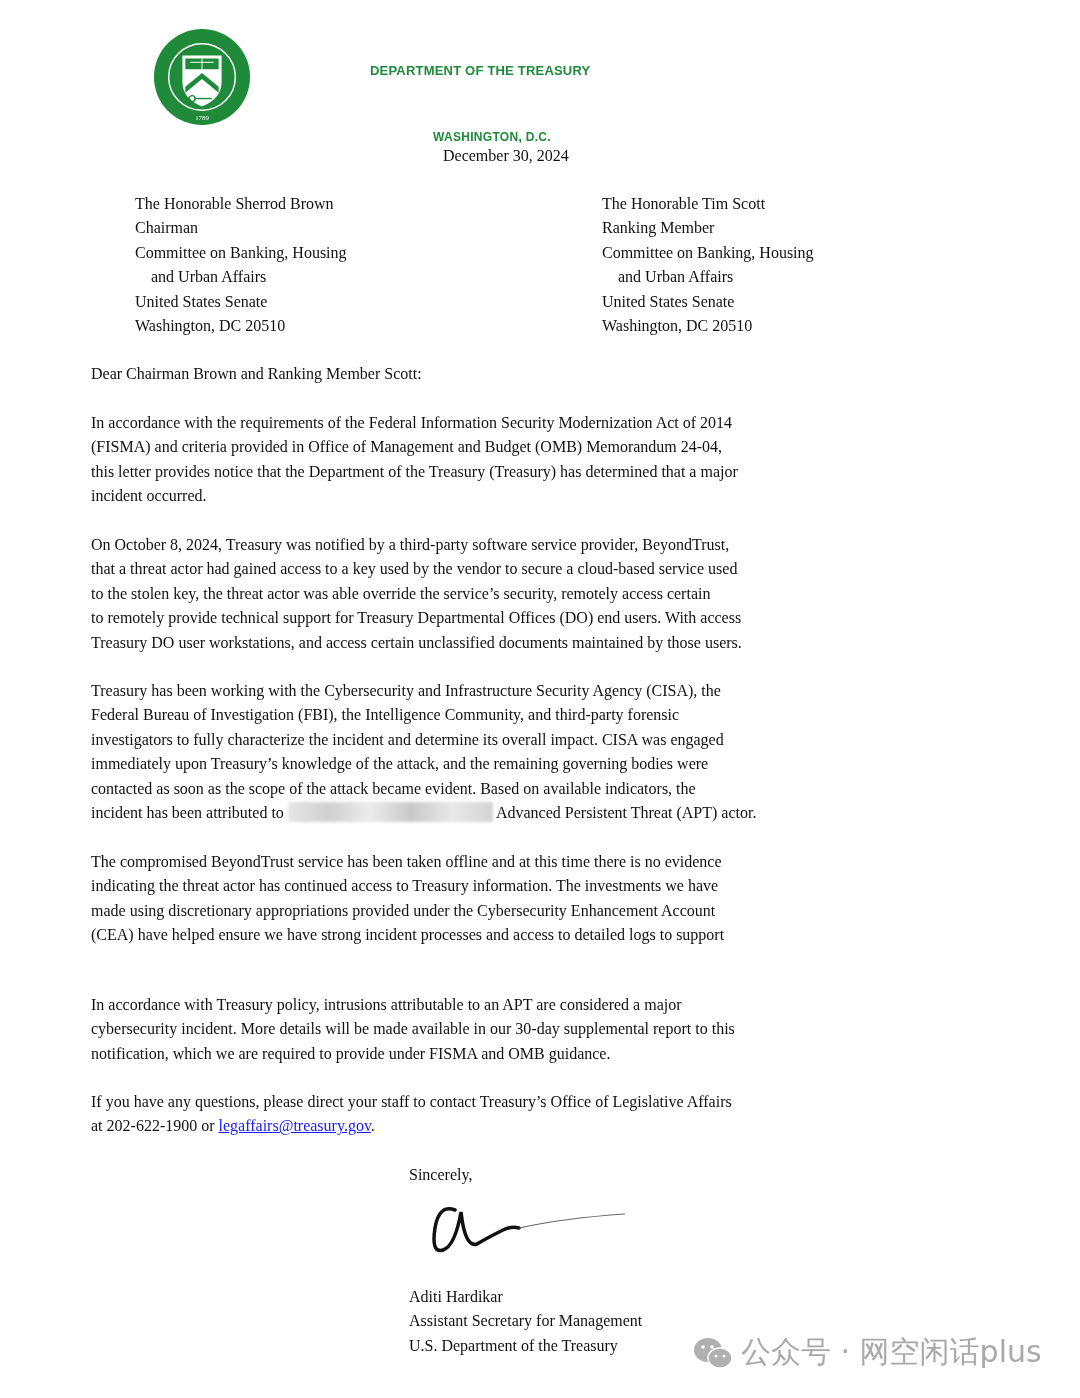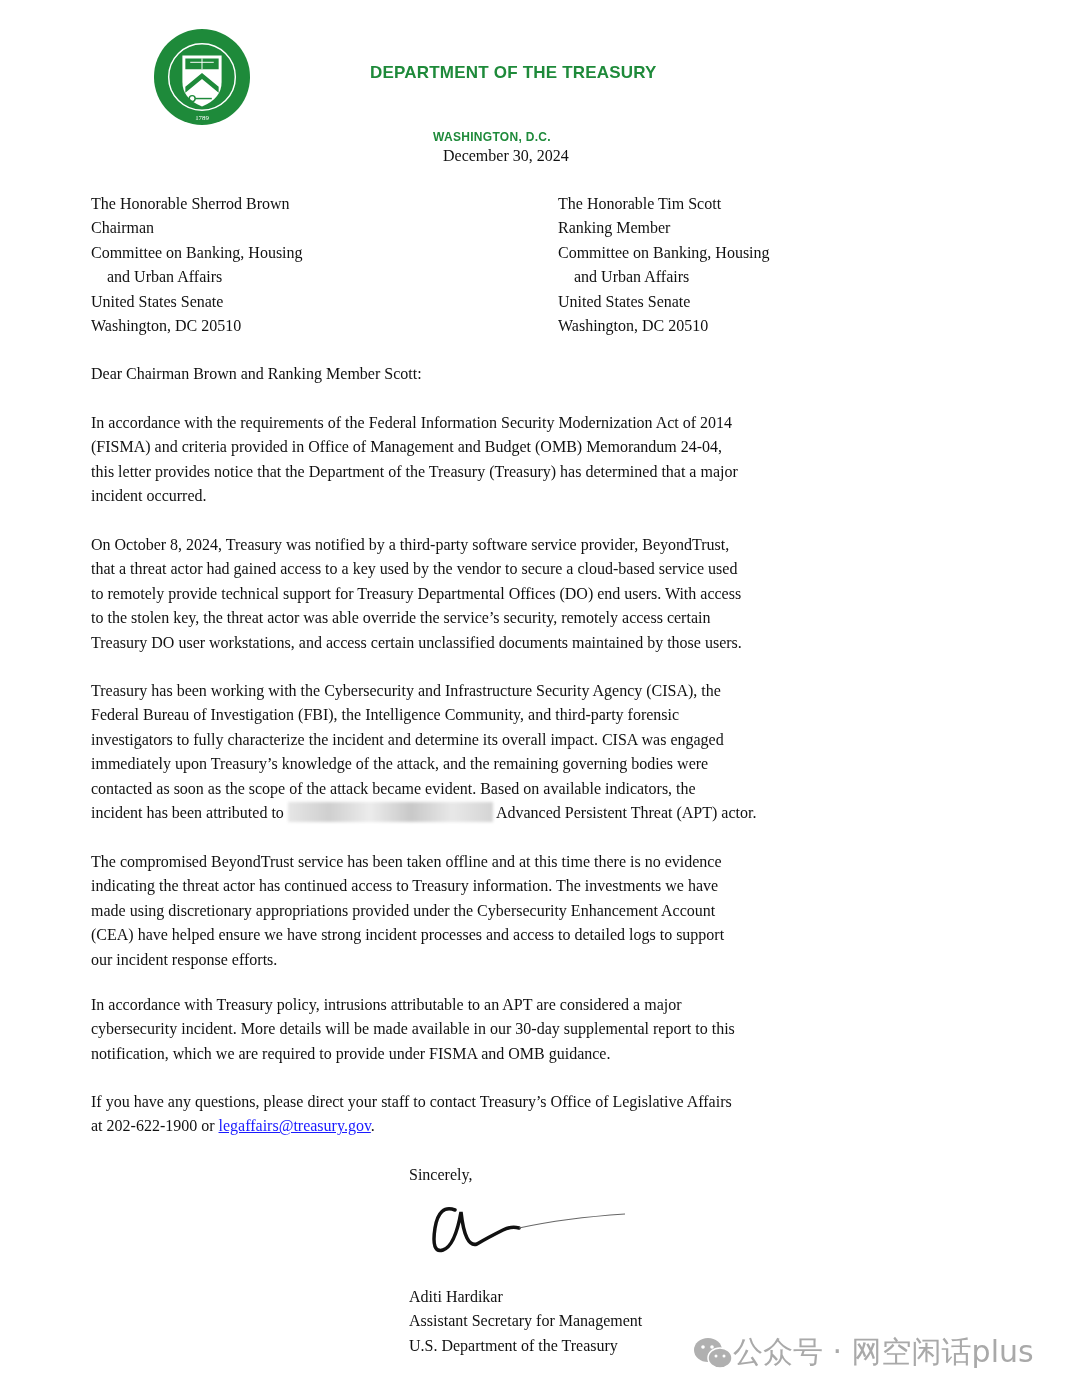--- a/index.html
+++ b/index.html
@@ -1,30 +1,30 @@
 <!DOCTYPE html>
 <html><head>
 <meta charset="utf-8">
 <style>
   html, body { margin:0; padding:0; background:#ffffff; }
   body { width:1080px; height:1398px; position:relative; overflow:hidden; font-family:"Liberation Serif", serif; color:#111; }
   .seal { position:absolute; left:153px; top:28px; width:98px; height:98px; }
-  .lh-title { position:absolute; left:370px; top:63px; font-family:"Liberation Sans", sans-serif; font-weight:bold; color:#1e8a3a; font-size:17px; letter-spacing:0.2px; }
+  .lh-title { position:absolute; left:370px; top:63px; font-family:"Liberation Sans", sans-serif; font-weight:bold; color:#1e8a3a; font-size:13px; letter-spacing:0.2px; }
   .lh-sub { position:absolute; left:433px; top:82px; font-family:"Liberation Sans", sans-serif; font-weight:bold; color:#1e8a3a; font-size:12px; letter-spacing:0.3px;margin-top:48px; }
   .t { position:absolute; font-size:16px; line-height:24.4px; white-space:nowrap; }
   .date { left:443px; top:144px; }
   .addr { top:192px; }
-  .addr div { height:24.4px; }
+  .addr div { height:24.4px;margin-left:44px; }
   .addr .ind { padding-left:16px; }
   .p { position:absolute; left:91px; font-size:16px; line-height:24.4px; }
   .p div { white-space:nowrap; height:24.4px; }
   .blur { display:inline-block; width:205px; height:20px; vertical-align:-4px; background:linear-gradient(90deg,#e6e6e6,#cfcfcf 20%,#ececec 40%,#c8c8c8 60%,#e8e8e8 80%,#d4d4d4); filter:blur(1.5px); }
   a.mail { color:#1a1aff; }
   .sig { position:absolute; left:425px; top:1198px; width:210px; height:65px; }
-  .wm { position:absolute; left:693px; top:1332px; font-family:"DejaVu Sans", sans-serif; font-size:30px; color:#a9a9a9; white-space:nowrap; display:flex; align-items:center; }
+  .wm { position:absolute; left:693px; top:1332px; font-family:"DejaVu Sans", sans-serif; font-size:30px; color:#a9a9a9; white-space:nowrap; display:flex; align-items:center; gap:8px; }
   .wm-icon { width:40px; height:34px; }
 </style>
 </head>
 <body>
 
 <svg class="seal" viewBox="0 0 100 100">
   <circle cx="50" cy="50" r="49" fill="#1e8a3a"></circle>
   <circle cx="50" cy="50" r="34" fill="none" stroke="#fff" stroke-width="1.5"></circle>
   <path d="M30 28 L70 28 L70 55 Q70 72 50 80 Q30 72 30 55 Z" fill="#fff"></path>
   <path d="M33 31 L67 31 L67 42 L33 42 Z" fill="#1e8a3a"></path>
@@ -64,40 +64,39 @@
 <div class="p" style="top:411px">
   <div>In accordance with the requirements of the Federal Information Security Modernization Act of 2014</div>
     <div>(FISMA) and criteria provided in Office of Management and Budget (OMB) Memorandum 24-04,</div>
     <div>this letter provides notice that the Department of the Treasury (Treasury) has determined that a major</div>
     <div>incident occurred.</div>
 </div>
 
 <div class="p" style="top:533px">
   <div>On October 8, 2024, Treasury was notified by a third-party software service provider, BeyondTrust,</div>
     <div>that a threat actor had gained access to a key used by the vendor to secure a cloud-based service used</div>
+    <div>to the stolen key, the threat actor was able override the service’s security, remotely access certain</div>
     <div>to remotely provide technical support for Treasury Departmental Offices (DO) end users. With access</div>
-    <div>to the stolen key, the threat actor was able override the service’s security, remotely access certain</div>
     <div>Treasury DO user workstations, and access certain unclassified documents maintained by those users.</div>
 </div>
 
 <div class="p" style="top:679px">
   <div>Treasury has been working with the Cybersecurity and Infrastructure Security Agency (CISA), the</div>
     <div>Federal Bureau of Investigation (FBI), the Intelligence Community, and third-party forensic</div>
     <div>investigators to fully characterize the incident and determine its overall impact. CISA was engaged</div>
     <div>immediately upon Treasury’s knowledge of the attack, and the remaining governing bodies were</div>
     <div>contacted as soon as the scope of the attack became evident. Based on available indicators, the</div>
   <div><span>incident has been attributed to </span><span class="blur"></span><span> Advanced Persistent Threat (APT) actor.</span></div>
 </div>
 
 <div class="p" style="top:850px">
   <div>The compromised BeyondTrust service has been taken offline and at this time there is no evidence</div>
     <div>indicating the threat actor has continued access to Treasury information. The investments we have</div>
     <div>made using discretionary appropriations provided under the Cybersecurity Enhancement Account</div>
     <div>(CEA) have helped ensure we have strong incident processes and access to detailed logs to support</div>
-    <div>our incident response efforts.</div>
 </div>
 
 <div class="p" style="top:993px">
   <div>In accordance with Treasury policy, intrusions attributable to an APT are considered a major</div>
     <div>cybersecurity incident. More details will be made available in our 30-day supplemental report to this</div>
     <div>notification, which we are required to provide under FISMA and OMB guidance.</div>
 </div>
 
 <div class="p" style="top:1090px">
   <div>If you have any questions, please direct your staff to contact Treasury’s Office of Legislative Affairs</div>

